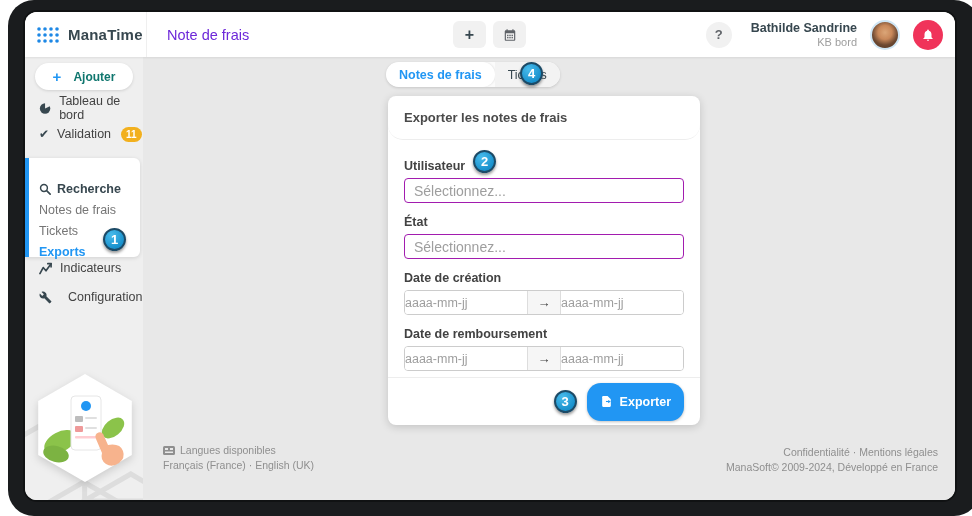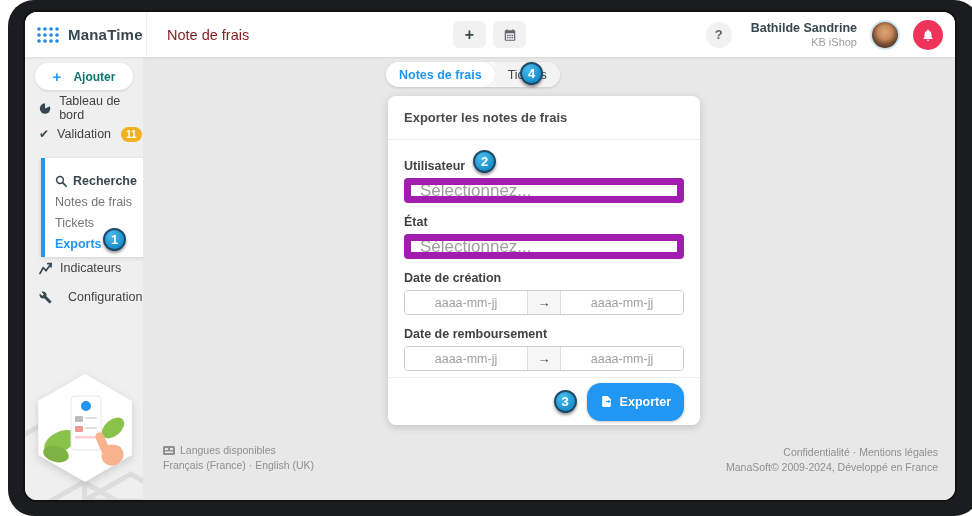--- a/index.html
+++ b/index.html
@@ -10,21 +10,21 @@
   .app { position:absolute; left:17px; top:12px; width:930px; height:488px;
     background:#fff; border-radius:12px; overflow:hidden;
     box-shadow:0 0 0 2px rgba(0,0,0,.35); }
 
   
   .header { position:relative; height:45px; background:#fff; display:flex;
     align-items:center; box-shadow:0 1px 2px rgba(0,0,0,.08); z-index:5; }
   .header-left { width:122px; height:100%; display:flex; align-items:center;
     gap:8px; padding-left:11px; border-right:1px solid #efefef; }
   .logo-text { font-size:15px; font-weight:600; color:#37474f; letter-spacing:.2px; }
-  .page-title { margin-left:20px; font-size:14.5px; color:#7f1d1d; }
+  .page-title { margin-left:20px; font-size:14.5px; color:#6d28d9; }
   .hbtn { position:absolute; top:9px; width:33px; height:27px; background:#f1f1f1;
     border:none; border-radius:6px; display:flex; align-items:center;
     justify-content:center; color:#37474f; font-size:16px; font-weight:bold; cursor:pointer; }
   .hbtn.add { left:428px; }
   .hbtn.cal { left:468px; }
   .header-right { position:absolute; right:12px; top:0; height:45px;
     display:flex; align-items:center; gap:13px; }
   .help-btn { width:26px; height:26px; border-radius:50%; background:#f1f1f1;
     border:none; color:#5f6368; font-size:13px; font-weight:bold;
     display:flex; align-items:center; justify-content:center; margin-right:6px; cursor:pointer; }
@@ -48,23 +48,23 @@
     background:#fff; border:none; border-radius:14px;
     box-shadow:0 1px 3px rgba(0,0,0,.13); display:flex; align-items:center;
     justify-content:center; gap:12px; cursor:pointer; }
   .add-plus { color:#2196f3; font-size:15px; font-weight:bold; }
   .add-label { font-size:12px; font-weight:600; color:#0f766e; }
   .side-item { position:absolute; left:0; display:flex; align-items:center; gap:8px;
     padding-left:14px; height:20px; font-size:12.5px; color:#424242; cursor:pointer; }
   .side-item .glyph { font-size:12px; color:#37474f; }
   .badge { background:#f2b01e; color:#fff; font-size:10px; font-weight:bold;
     border-radius:9px; padding:2px 5px; margin-left:2px; }
-  .search-card { position:absolute; left:16px; top:101px; width:115px; height:99px;
+  .search-card { position:absolute; left:0; top:101px; width:115px; height:99px;
     background:#fff; border-left:4px solid #2196f3; border-radius:0 6px 6px 0;
-    box-shadow:0 1px 4px rgba(0,0,0,.13); padding:12px 0 0 10px; }
+    box-shadow:0 1px 4px rgba(0,0,0,.13); padding:20px 0 0 10px; }
   .search-title { display:flex; align-items:center; gap:6px; font-size:12.5px;
     font-weight:700; color:#37474f; height:21px; cursor:pointer; }
   .search-link { font-size:12.5px; color:#757575; height:21px; display:flex;
     align-items:center; cursor:pointer; }
   .search-link.active { color:#2196f3; font-weight:700; }
   .mascot { position:absolute; left:-5px; bottom:-8px; }
 
   
   .ann { position:absolute; width:23px; height:23px; border-radius:50%;
     background:radial-gradient(circle at 35% 28%, #49bcec, #1890cc 72%);
@@ -79,30 +79,30 @@
     overflow:hidden; }
   .tab { display:flex; align-items:center; padding:0 13px; font-size:12.5px;
     color:#37474f; cursor:pointer; background:#f3f3f3; }
   .tab.active { background:#fff; color:#2196f3; font-weight:700; border-radius:13px;
     box-shadow:1px 0 2px rgba(0,0,0,.08); }
 
   
   .card { position:absolute; left:245px; top:39px; width:312px; height:329px;
     background:#fff; border-radius:8px; box-shadow:0 2px 8px rgba(0,0,0,.16); }
   .card-header { height:44px; display:flex; align-items:center; padding:0 16px;
-    border-bottom:1px solid #ededed; font-size:13px; font-weight:600; color:#4a4a4a; }
+    border-bottom:1px solid #ededed; font-size:13px; font-weight:600; color:#4a4a4a;border-radius:15px; }
   .card-body { padding:0 16px; }
   .f-label { display:flex; align-items:flex-end; gap:8px; margin:10px 0 5px;
     font-size:12.5px; font-weight:700; color:#424242; min-height:16px; }
-  .txt-input { width:100%; height:25px; border:7px solid #a21caf; border-radius:4px;
-    font-size:17px; padding:0 9px; color:#555; font-family:inherit; background:#fff; }
+  .txt-input { width:100%; height:25px; border:1px solid #a21caf; border-radius:4px;
+    font-size:14px; padding:0 9px; color:#555; font-family:inherit; background:#fff; }
   .txt-input::placeholder { color:#9e9e9e; }
   .date-group { display:flex; height:25px; border:1px solid #ccc; border-radius:4px;
     overflow:hidden; }
-  .date-input { flex:1; border:none; text-align:center; font-size:12.5px;
+  .date-input { flex:1; border:none; font-size:12.5px;
     color:#6d28d9; font-family:inherit; min-width:0; }
   .date-input::placeholder { color:#9e9e9e; }
   .date-arrow { width:34px; background:#f6f6f6; border-left:1px solid #ddd;
     border-right:1px solid #ddd; display:flex; align-items:center;
     justify-content:center; font-size:13px; color:#424242; }
   .card-footer { position:absolute; left:0; right:0; bottom:0; height:48px;
     border-top:1px solid #ededed; display:flex; align-items:center;
     justify-content:flex-end; gap:10px; padding:0 16px; }
   .export-btn { height:38px; padding:0 13px; background:#2196f3; color:#fff;
     border:none; border-radius:14px; font-size:12.5px; font-weight:600;
@@ -161,21 +161,21 @@
             </g>
       </svg>
     </button>
 
     <div class="header-right">
       <button class="help-btn">
         <span>?</span>
       </button>
       <div class="user-block">
         <div class="user-name">Bathilde Sandrine</div>
-        <div class="user-org">KB iShop</div>
+        <div class="user-org">KB bord</div>
       </div>
       <div class="avatar"></div>
       <button class="bell-btn">
         <svg width="14" height="14" viewBox="0 0 24 24">
           <path fill="#fff" d="M12 22c1.1 0 2-.9 2-2h-4c0 1.1.9 2 2 2zm6-6v-5c0-3.1-1.6-5.6-4.5-6.3V4c0-.8-.7-1.5-1.5-1.5s-1.5.7-1.5 1.5v.7C7.6 5.4 6 7.9 6 11v5l-2 2v1h16v-1l-2-2z"></path>
         </svg>
       </button>
     </div>
   </div>
 

